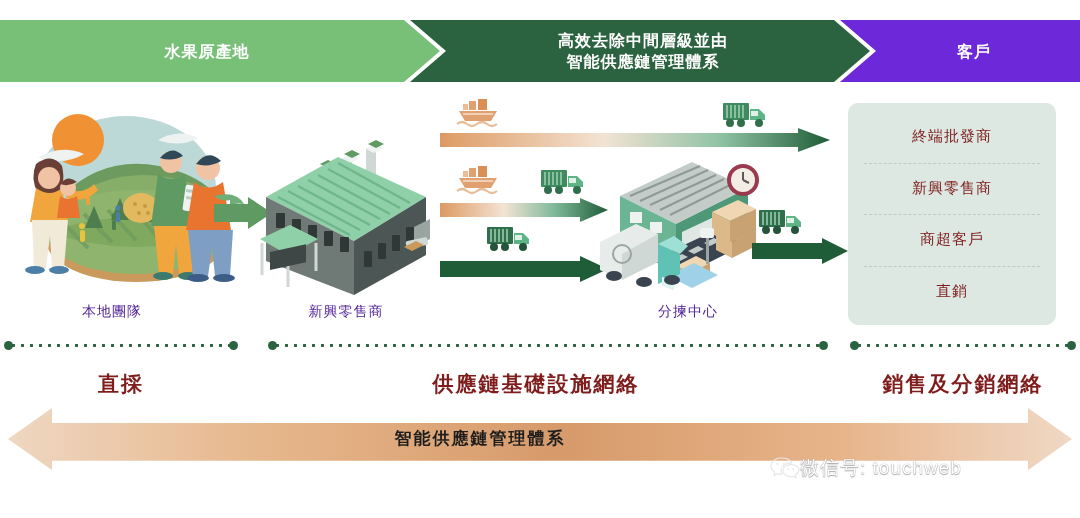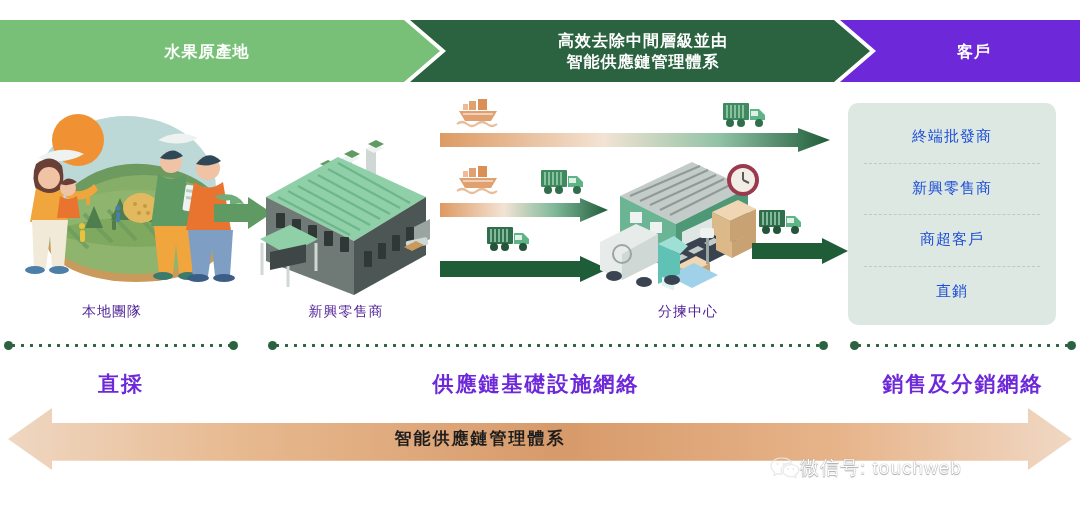--- a/index.html
+++ b/index.html
@@ -37,37 +37,37 @@
   #farm { left: 8px; top: 100px; width: 240px; height: 195px; }
 
   
   .garrow { position: absolute; height: 22px; }
 
   
   #cust-panel { position: absolute; left: 848px; top: 103px; width: 208px; height: 222px;
                 background: #dde8e2; border-radius: 10px; padding: 8px 0;
                 display: flex; flex-direction: column; }
   .cust-row { flex: 1; display: flex; align-items: center; justify-content: center;
-              font-size: 15px; color: #1d4ed8; letter-spacing: 1px; position: relative; }
+              font-size: 15px; color: #7f1d1d; letter-spacing: 1px; position: relative; }
   .cust-row + .cust-row::before { content: ""; position: absolute; top: 0;
               left: 16px; right: 16px; height: 0;
               border-top: 1px dashed #b9cdc2; }
 
   
   .dotline { position: absolute; top: 341px; height: 9px; }
   .dotline .bar { position: absolute; left: 5px; right: 5px; top: 3px; height: 3px;
       background-image: radial-gradient(circle, #2b6340 0 1.4px, transparent 1.6px);
       background-size: 9px 3px; background-repeat: repeat-x; }
   .dotline .cap { position: absolute; top: 0; width: 9px; height: 9px;
       border-radius: 50%; background: #2b6340; }
   .dotline .cap.l { left: 0; } .dotline .cap.r { right: 0; }
 
   
   .sect-label { position: absolute; top: 370px; font-size: 21px; font-weight: bold;
-                color: #6d28d9; text-align: center; letter-spacing: 2px; }
+                color: #7f1d1d; text-align: center; letter-spacing: 2px; }
 
   
   #bigarrow { position: absolute; left: 8px; top: 408px; width: 1064px; height: 62px; }
   #bigarrow .body { position: absolute; inset: 0;
       background: linear-gradient(90deg, #efd7c2 0%, #e7b98f 22%, #d79a6a 52%, #e7b48a 78%, #f0d8c4 100%);
       clip-path: polygon(0 50%, 44px 0, 44px 15px, calc(100% - 44px) 15px,
                          calc(100% - 44px) 0, 100% 50%, calc(100% - 44px) 100%,
                          calc(100% - 44px) 85%, 44px 85%, 44px 100%); }
   #bigarrow .txt { position: absolute; left: 0; right: 0; top: 19px; text-align: center;
       font-size: 17px; font-weight: bold; color: #1d1d1d; letter-spacing: 2px;

